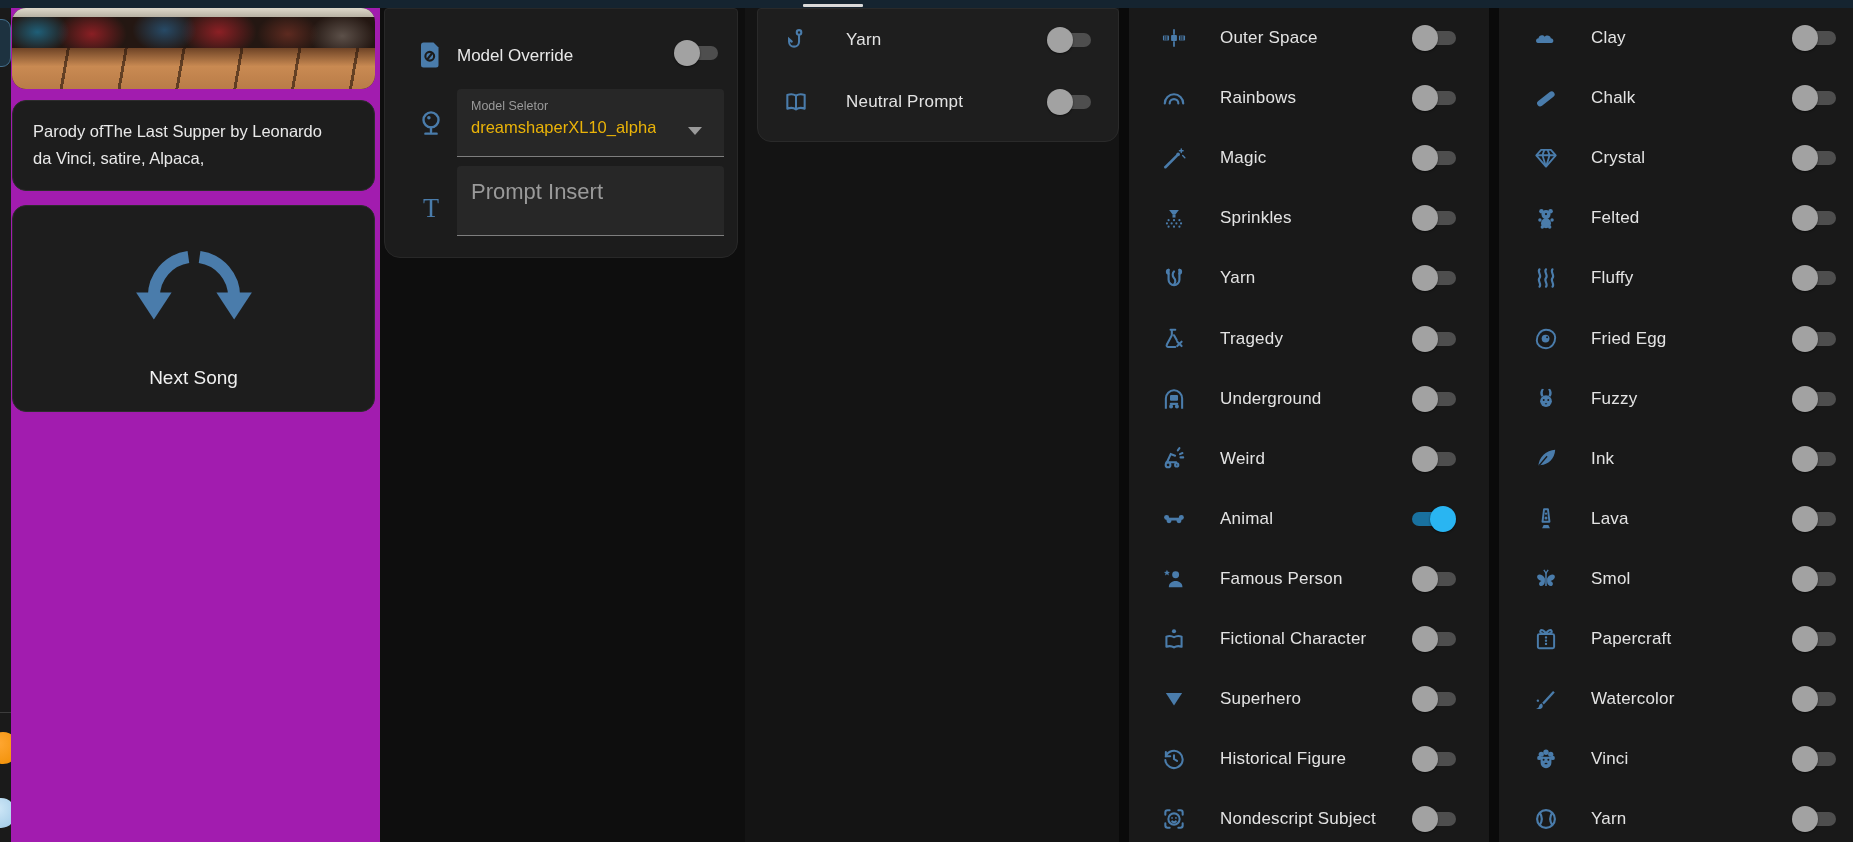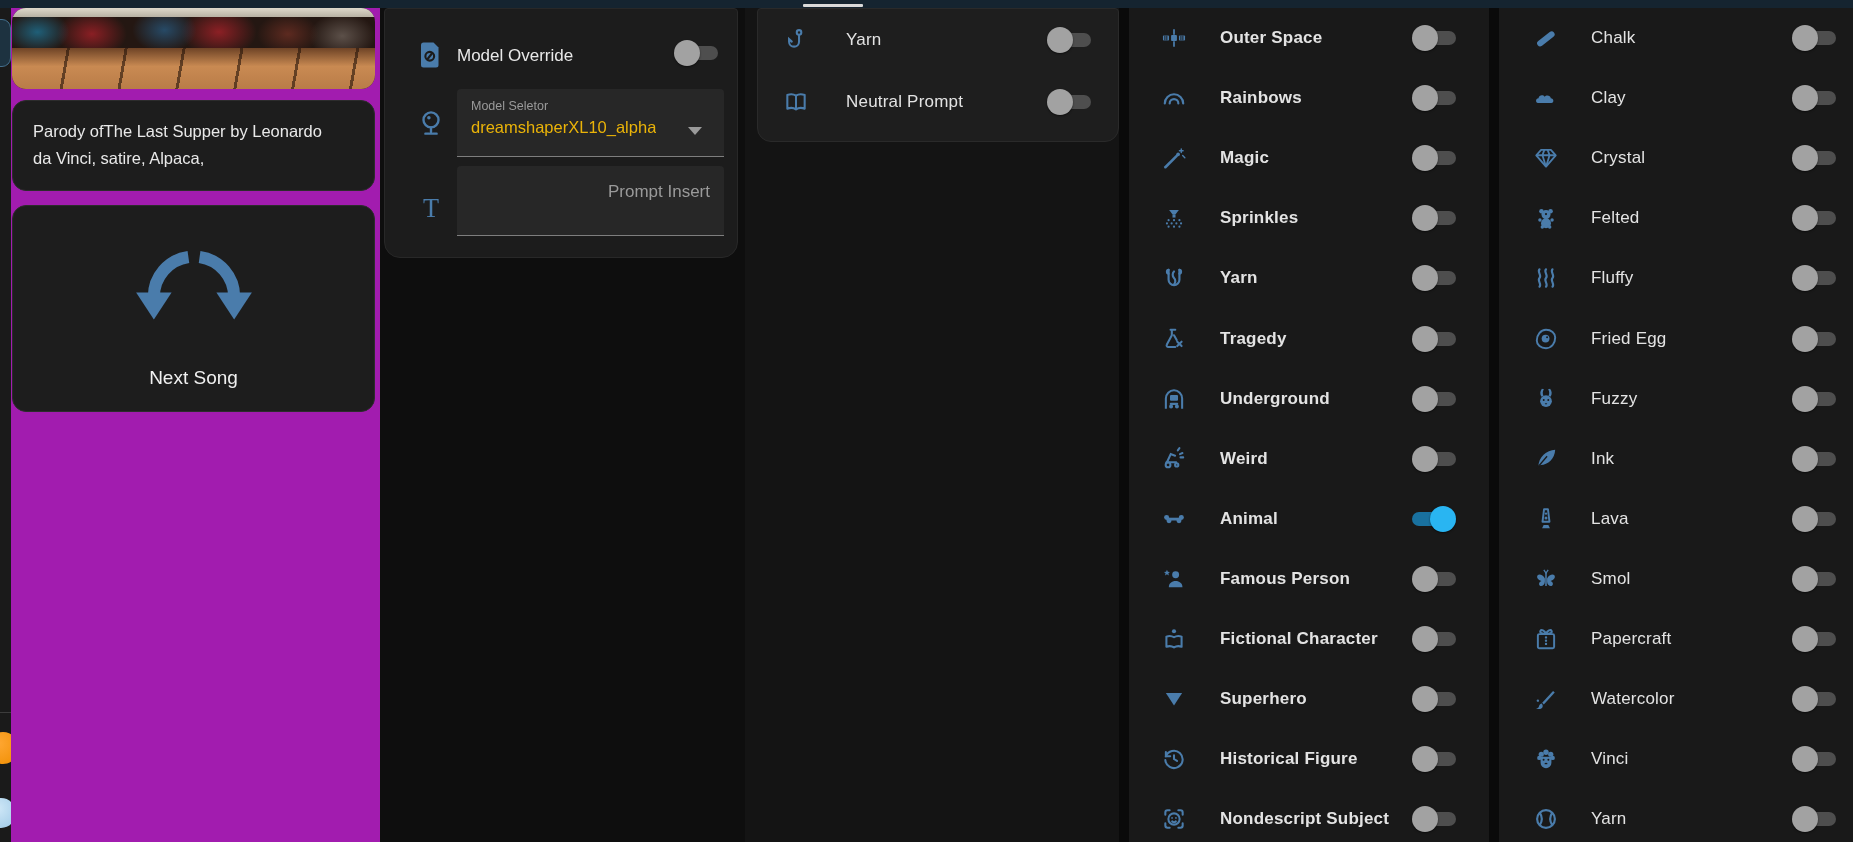--- a/index.html
+++ b/index.html
@@ -56,21 +56,21 @@
          border-bottom:1px solid #7e7e7e;box-sizing:border-box;}
   #select-field{top:80px;height:68px;cursor:pointer;}
   #select-label{position:absolute;left:14px;top:10px;font-size:12.5px;color:#9a9a9a;}
   #select-value{position:absolute;left:14px;top:29px;font-size:16.5px;color:#eab308;white-space:nowrap;
                 max-width:215px;overflow:hidden;}
   #select-caret{position:absolute;right:22px;top:38px;width:0;height:0;
                 border-left:7px solid transparent;border-right:7px solid transparent;border-top:8px solid #9a9a9a;}
   #ms-icon{left:31px;top:99px;}
   #prompt-field{top:157px;height:70px;}
   #prompt-input{position:absolute;left:0;top:0;width:100%;height:52px;background:transparent;border:none;outline:none;
-                padding:0 14px;font-size:17px;color:#f97316;font-family:"Liberation Sans",sans-serif;box-sizing:border-box;text-align:right;}
+                padding:0 14px;font-size:22px;color:#f97316;font-family:"Liberation Sans",sans-serif;box-sizing:border-box;}
   #prompt-input::placeholder{color:#9a9a9a;opacity:1;}
   #pi-icon{left:31px;top:184px;}
 
   
   #col3-zone{position:absolute;left:745px;top:8px;width:374px;height:834px;background:#141414;}
   #col3-card{position:absolute;left:12px;top:0;width:362px;height:134px;background:#1e1e1e;
              border:1px solid #2a2a2a;border-radius:4px 4px 14px 14px;box-sizing:border-box;}
 
   
   .opt-row{display:flex;align-items:center;height:60.1px;box-sizing:border-box;}
@@ -79,21 +79,21 @@
   .opt-label{font-size:17px;color:#e3e3e3;letter-spacing:.2px;}
 
   #col3-rows .opt-row{height:62px;padding-left:25px;padding-right:27px;}
   #col3-rows .opt-label{margin-left:37px;}
 
   #div34{position:absolute;left:1119px;top:0;width:10px;height:842px;background:#0a0a0a;}
   #div45{position:absolute;left:1489px;top:0;width:10px;height:842px;background:#0a0a0a;}
   #div34,#div45{top:8px;height:834px;}
 
   #col4{position:absolute;left:1129px;top:8px;width:360px;height:834px;background:#191919;}
-  #col4 .opt-row{padding-left:32px;padding-right:33px;font-weight:bold;}
+  #col4 .opt-row{padding-left:32px;padding-right:33px;}
   #col4 .opt-label{margin-left:33px;}
 
   #col5{position:absolute;left:1499px;top:8px;width:354px;height:834px;background:#191919;}
   #col5 .opt-row{padding-left:34px;padding-right:17px;}
   #col5 .opt-label{margin-left:32px;}
 
   
   .switch{position:relative;display:block;width:44px;height:26px;margin-left:auto;flex:0 0 44px;cursor:pointer;}
   .switch .track{position:absolute;left:6px;top:6px;width:38px;height:14px;border-radius:7px;background:#4e4e4e;}
   .switch .knob{position:absolute;left:0;top:0;width:26px;height:26px;border-radius:50%;background:#a2a2a2;
@@ -394,33 +394,33 @@
           <span class="knob"></span>
         </span>
       </div>
     </div>
 
   <div id="div45"></div>
 
   <div id="col5">
       <div class="opt-row">
         <span class="opt-icon"><svg viewBox="0 0 24 24" fill="currentColor">
+            <path d="M4.5 16.5c-2.2 0-2.4-4.3.6-4.3.2-2.8 4.2-3.6 5.6-1.4 1.6-2 5.6-1.2 5.7 1.4 3 0 3.2 4.3.6 4.3z"></path>
+          </svg></span>
+        <span class="opt-label">Clay</span>
+        <span class="switch">
+          <span class="track"></span>
+          <span class="knob"></span>
+        </span>
+      </div>
+      <div class="opt-row">
+        <span class="opt-icon"><svg viewBox="0 0 24 24" fill="currentColor">
             <rect x="2.5" y="10" width="19" height="5.6" rx="2.8" transform="rotate(-38 12 13)"></rect>
           </svg></span>
         <span class="opt-label">Chalk</span>
-        <span class="switch">
-          <span class="track"></span>
-          <span class="knob"></span>
-        </span>
-      </div>
-      <div class="opt-row">
-        <span class="opt-icon"><svg viewBox="0 0 24 24" fill="currentColor">
-            <path d="M4.5 16.5c-2.2 0-2.4-4.3.6-4.3.2-2.8 4.2-3.6 5.6-1.4 1.6-2 5.6-1.2 5.7 1.4 3 0 3.2 4.3.6 4.3z"></path>
-          </svg></span>
-        <span class="opt-label">Clay</span>
         <span class="switch">
           <span class="track"></span>
           <span class="knob"></span>
         </span>
       </div>
       <div class="opt-row">
         <span class="opt-icon"><svg viewBox="0 0 24 24" fill="none" stroke="currentColor" stroke-width="1.7" stroke-linejoin="round">
             <path d="M7.5 4.5h9L21 9.5 12 20 3 9.5z"></path>
             <path d="M3 9.5h18M12 20 8.7 9.5l1.8-5M12 20l3.3-10.5-1.8-5"></path>
           </svg></span>

